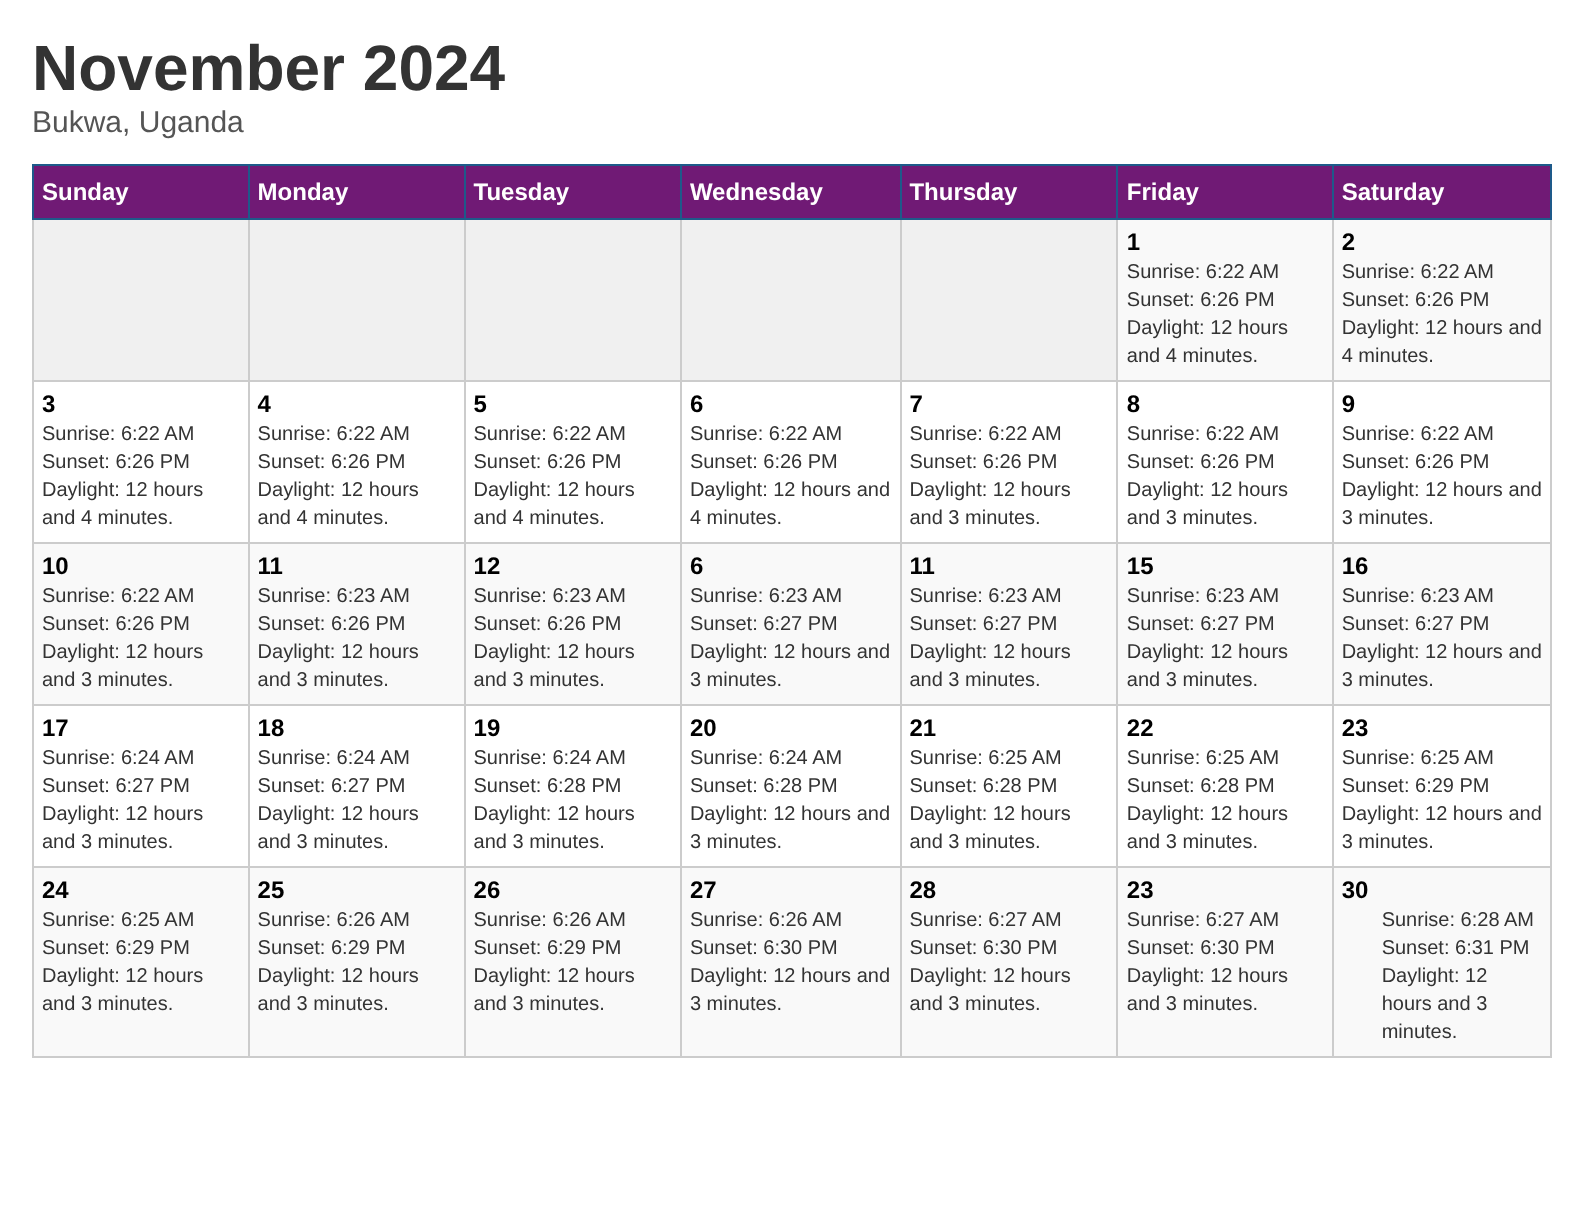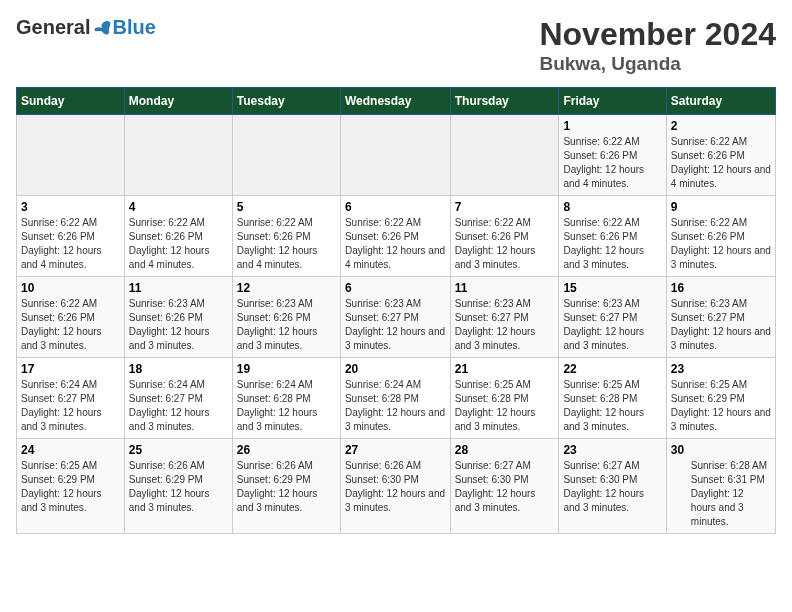--- a/index.html
+++ b/index.html
@@ -36,31 +36,30 @@
       margin-left: 2px;
     }
     .title-block {
     }
     .month-title {
       font-size: 32px;
       font-weight: bold;
       color: #333;
     }
     .location {
-      font-size: 19px;
+      font-size: 15px;
       color: #555;
-      font-weight: bold;
     }
     .calendar {
       width: 100%;
       border-collapse: collapse;
       font-size: 11px;
     }
     .calendar thead tr th {
-      background-color: #14532d;
+      background-color: #701a75;
       color: #fff;
       padding: 6px 4px;
       text-align: left;
       font-size: 12px;
       font-weight: bold;
       border: 1px solid #1e5a8a;
     }
     .calendar tbody tr td {
       border: 1px solid #ccc;
       vertical-align: top;
@@ -83,29 +82,20 @@
     .day-info {
       font-size: 10px;
       color: #333;
       line-height: 1.4;
     }
   </style>
 </head>
 <body>
 
 <div class="header">
-  <div class="logo">
-    <div class="logo-text">
-      <span class="logo-general">General</span>
-      <svg class="logo-bird" viewBox="0 0 24 24">
-        <path d="M22 5 Q18 2 14 5 Q10 8 12 12 Q8 10 4 12 Q2 14 4 16 Q8 15 12 16 Q14 20 18 20 Q22 18 20 14 Q22 10 22 5Z" fill="#2a7ab5"></path>
-      </svg>
-      <span class="logo-blue">Blue</span>
-    </div>
-  </div>
   <div class="title-block">
     <div class="month-title">November 2024</div>
     <div class="location">Bukwa, Uganda</div>
   </div>
 </div>
 
 <table class="calendar">
   <thead>
     <tr>
     <th>Sunday</th>

